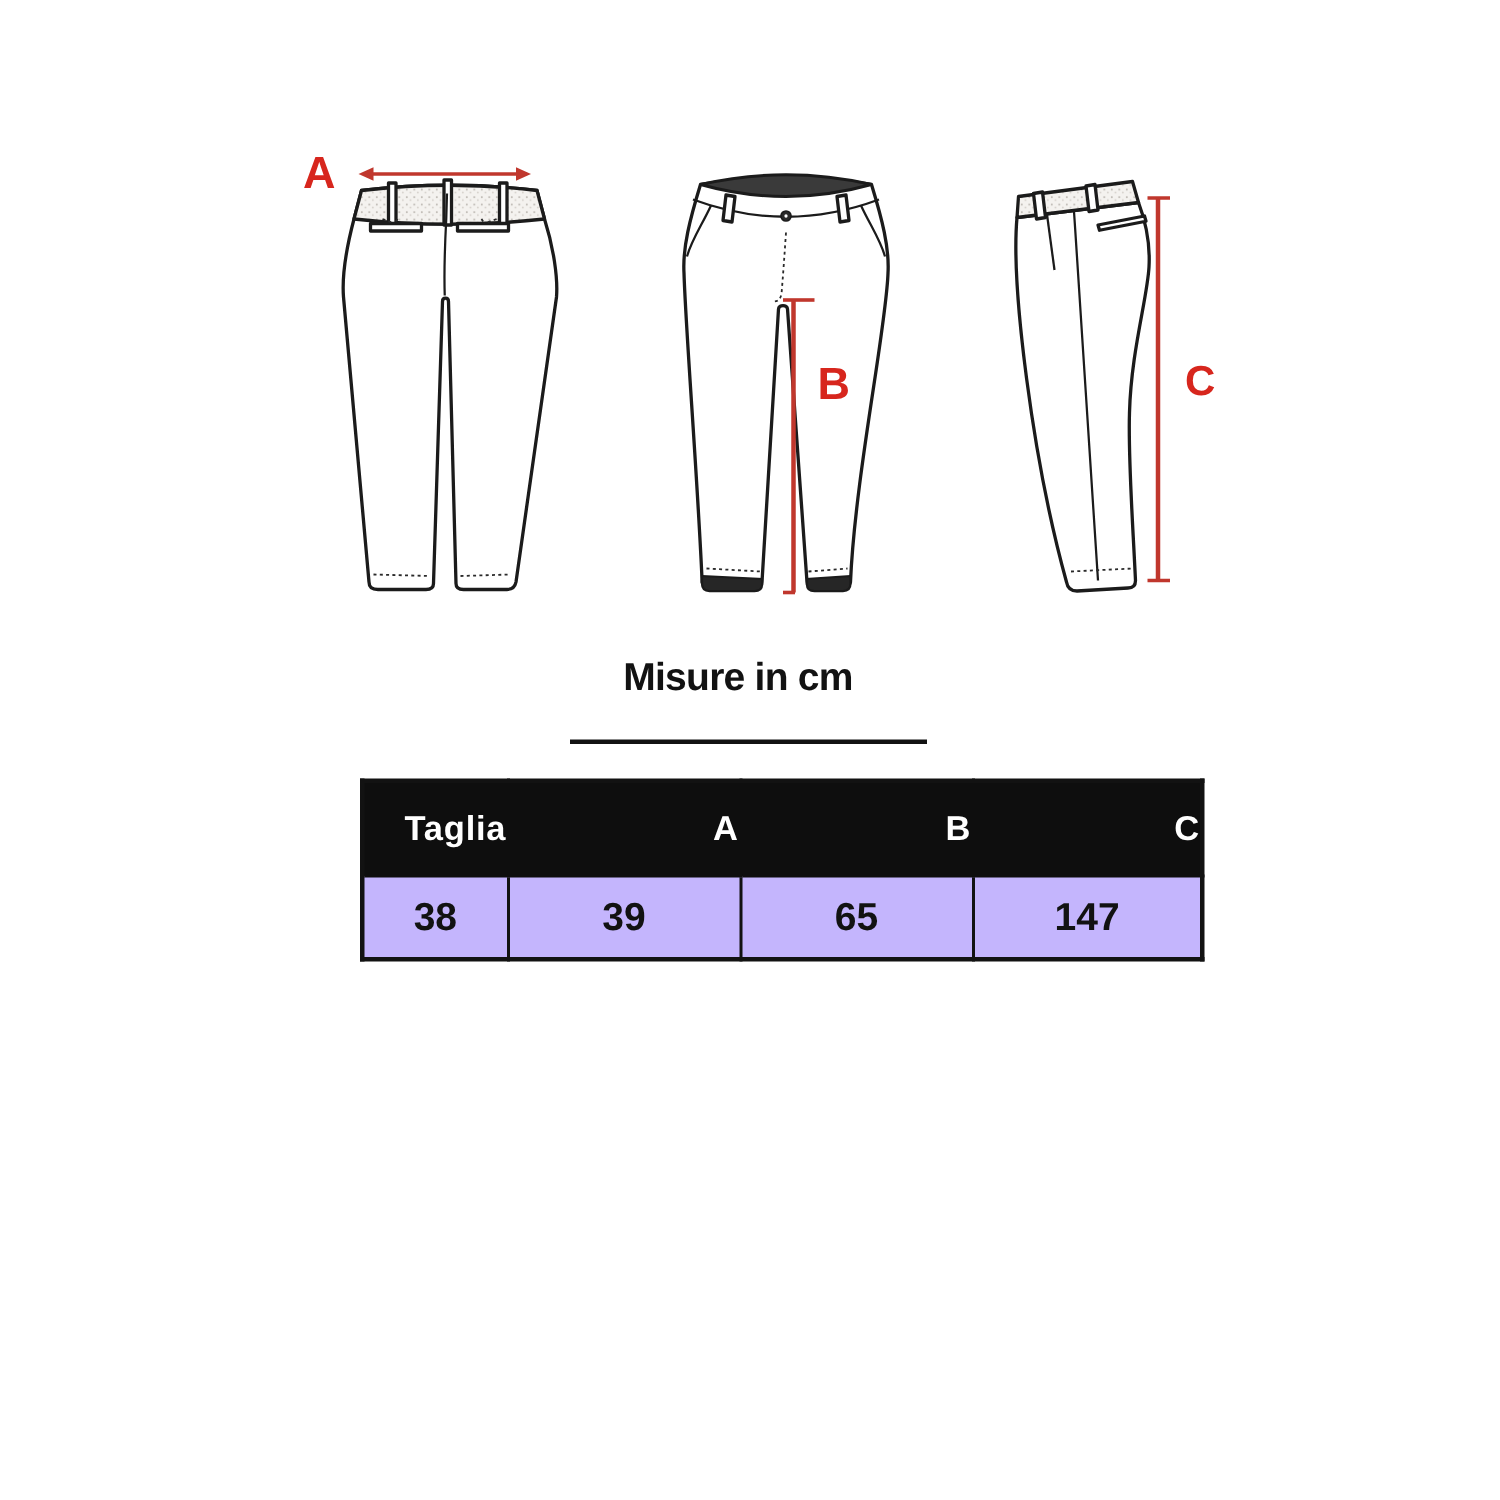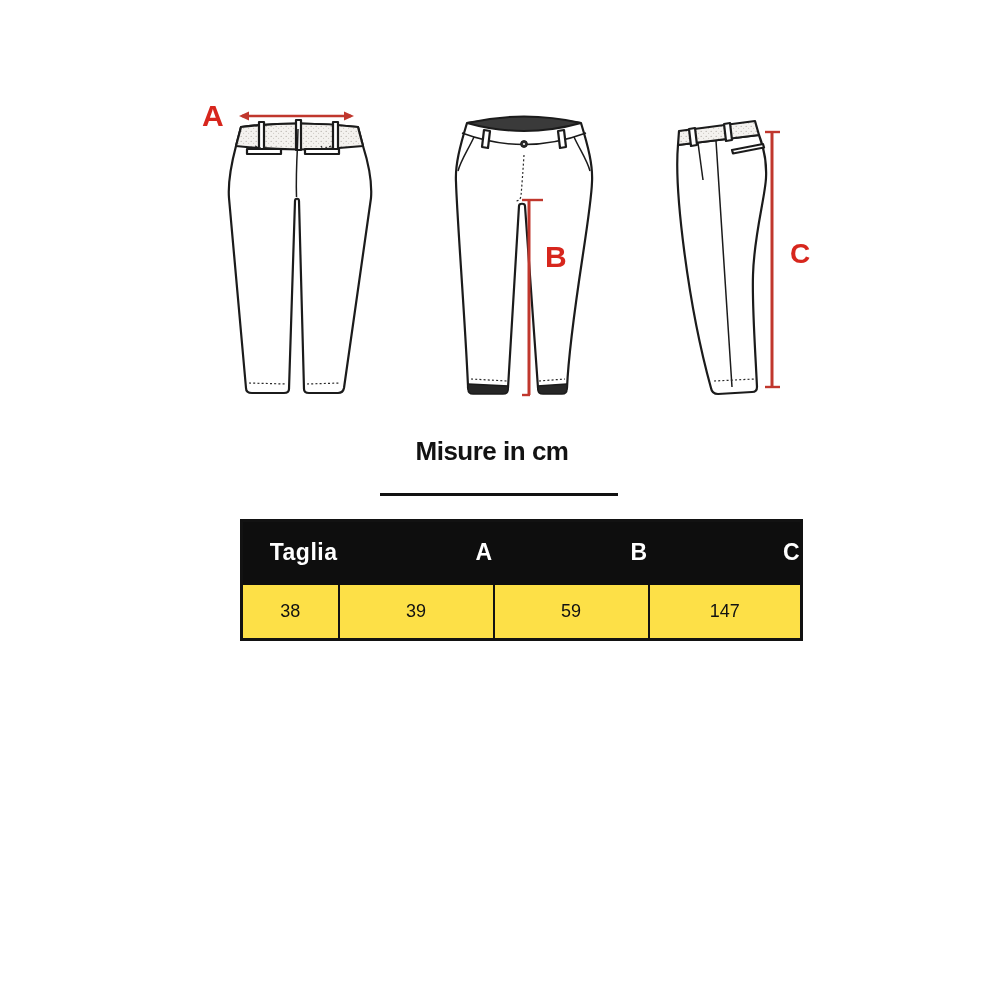--- a/index.html
+++ b/index.html
@@ -31,22 +31,22 @@
     font-size:26px;font-weight:bold;color:#121212;white-space:nowrap;
     letter-spacing:-0.5px;}
   .title-underline{position:absolute;left:380px;top:493px;width:238px;height:3px;
     background:#121212;}
 
   table.size-table{position:absolute;left:240px;top:519px;width:560px;
     border-collapse:collapse;table-layout:fixed;border:3px solid #121212;}
   table.size-table th{background:var(--table_header_bg);color:var(--table_header_text);
     height:63px;font-size:23px;font-weight:bold;text-align:right;
     border:2px solid var(--table_header_bg);letter-spacing:0.5px;}
-  table.size-table td{background:#fde047;color:#121212;height:56px;
-    font-size:18px;font-weight:normal;text-align:center;
+  table.size-table td{background:#c4b5fd;color:#121212;height:56px;
+    font-size:26px;font-weight:bold;text-align:center;
     border:2.5px solid #121212;}
 
   .outline{fill:#ffffff;stroke:#1b1b1b;stroke-width:2.2;stroke-linejoin:round;}
   .thin{fill:none;stroke:#1b1b1b;stroke-width:1.5;}
   .dotted{fill:none;stroke:#2a2a2a;stroke-width:1.2;stroke-dasharray:2 2.2;}
   .dark-part{fill:var(--waistband_dark);stroke:#1b1b1b;stroke-width:2;}
   .hem-dark{fill:#262626;stroke:#1b1b1b;stroke-width:1.5;}
   .red-line{fill:none;stroke:var(--line_red);stroke-width:3;}
   .red-tick{fill:none;stroke:var(--line_red);stroke-width:2.4;}
   .red-fill{fill:var(--line_red);}
@@ -197,19 +197,19 @@
         <th>Taglia</th>
         <th>A</th>
         <th>B</th>
         <th>C</th>
       </tr>
     </thead>
     <tbody>
       <tr>
         <td>38</td>
         <td>39</td>
-        <td>59</td>
+        <td>65</td>
         <td>147</td>
       </tr>
     </tbody>
   </table>
 
 </div>
 
 </body></html>

